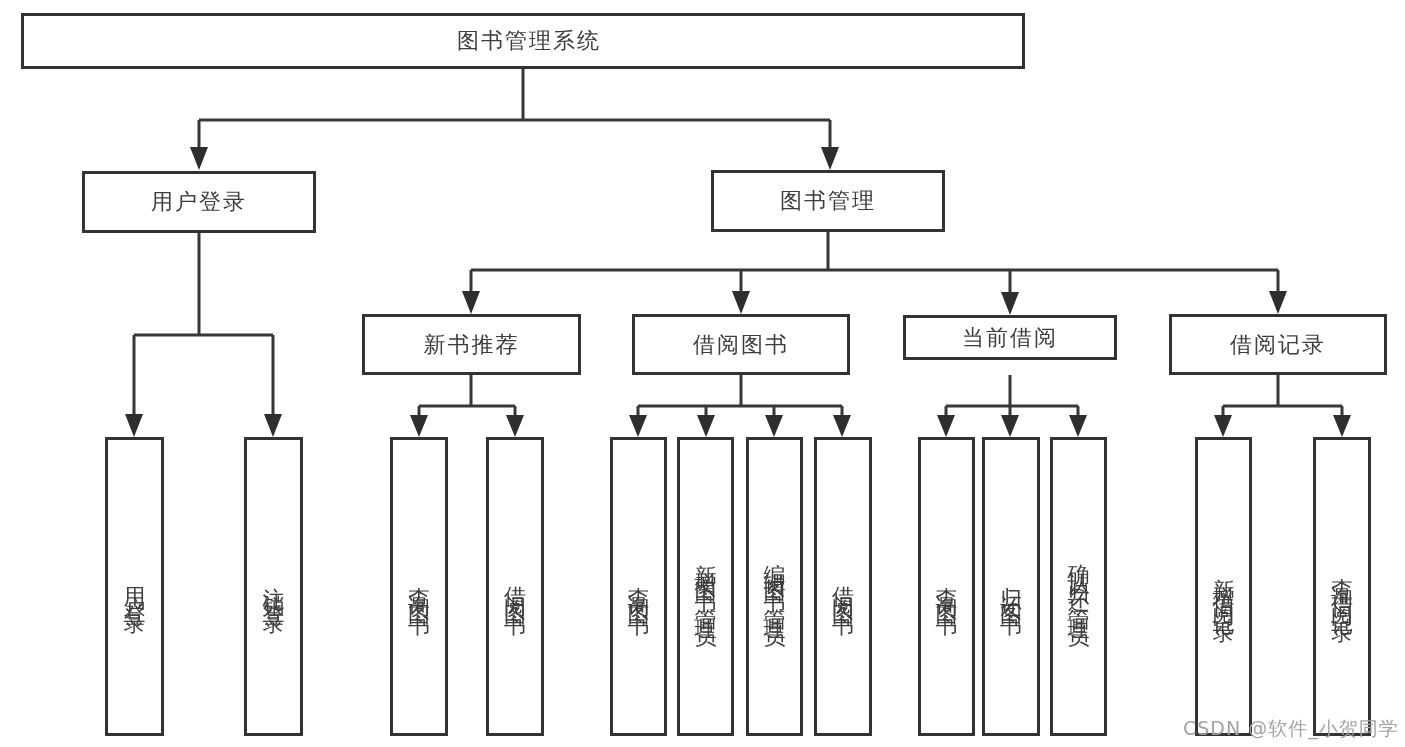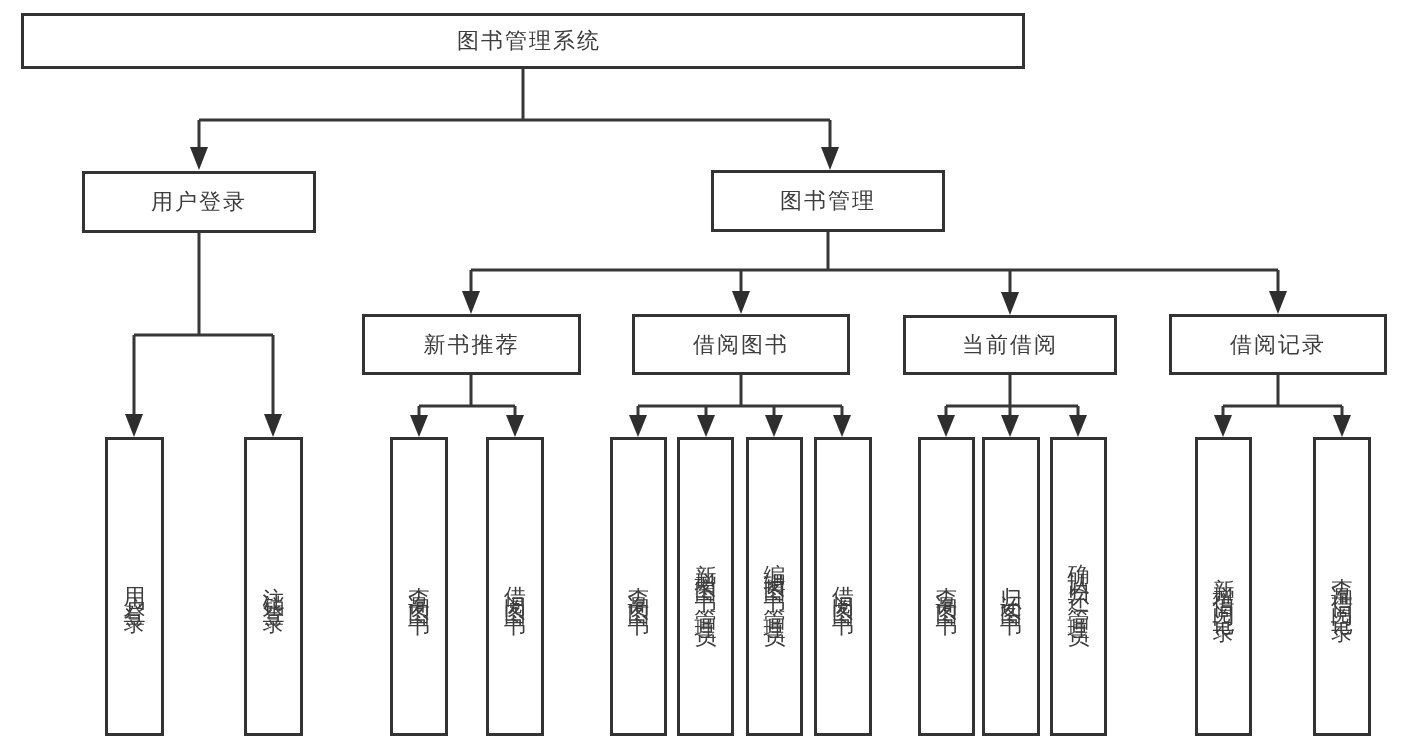--- a/index.html
+++ b/index.html
@@ -57,21 +57,21 @@
     letter-spacing: 1px;
     white-space: nowrap;
   }
 
   
   #n-root  { left: 21px;   top: 13px;  width: 1004px; height: 56px; padding-left: 12px; }
   #n-login { left: 82px;   top: 171px; width: 234px;  height: 62px; }
   #n-mgmt  { left: 711px;  top: 170px; width: 234px;  height: 62px; justify-content: center; }
   #n-new   { left: 362px;  top: 314px; width: 219px;  height: 61px; }
   #n-brw   { left: 632px;  top: 314px; width: 218px;  height: 61px; }
-  #n-cur   { left: 903px;  top: 315px; width: 214px;  height: 60px; text-align: right; }
+  #n-cur   { left: 903px;  top: 315px; width: 214px;  height: 45px; text-align: right; }
   #n-rec   { left: 1169px; top: 314px; width: 218px;  height: 61px; }
 
   #lf-0  { left: 105px;  width: 59px; }
   #lf-1  { left: 244px;  width: 59px; }
   #lf-2  { left: 390px;  width: 58px; }
   #lf-3  { left: 486px;  width: 58px; }
   #lf-4  { left: 610px;  width: 57px; }
   #lf-5  { left: 677px;  width: 57px; }
   #lf-6  { left: 746px;  width: 57px; }
   #lf-7  { left: 814px;  width: 58px; }
@@ -183,14 +183,15 @@
   <div class="box leaf" id="lf-10">
     <span class="vtext">确认归还（管理员）</span>
   </div>
   <div class="box leaf" id="lf-11">
     <span class="vtext">新增借阅记录</span>
   </div>
   <div class="box leaf" id="lf-12">
     <span class="vtext">查询借阅记录</span>
   </div>
 
+  <div class="watermark">CSDN @软件_小贺同学</div>
 
 </div>
 
 </body></html>

